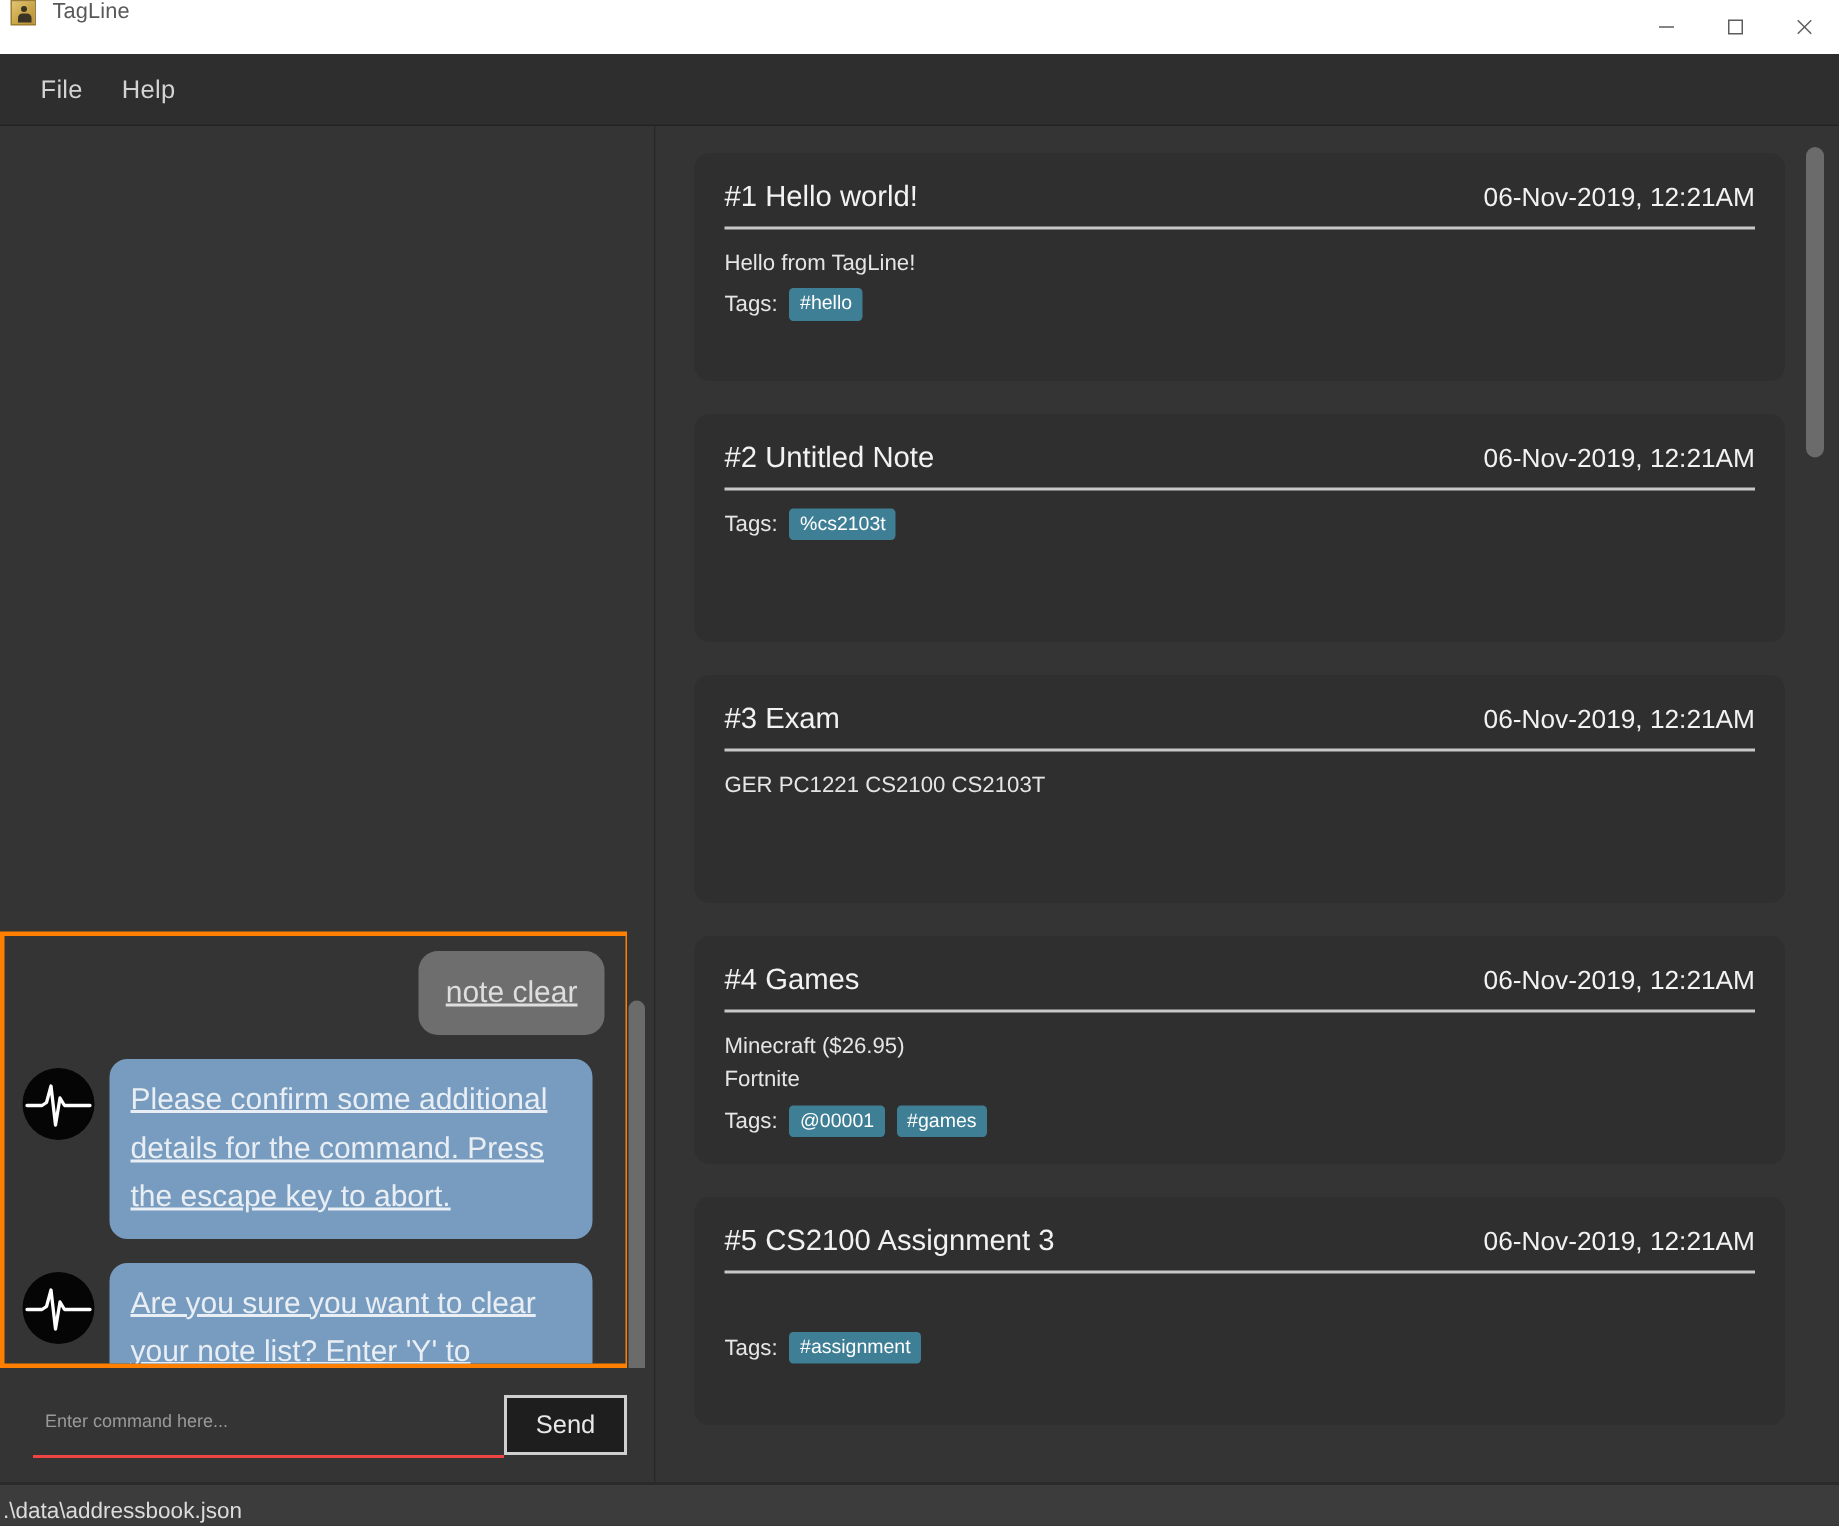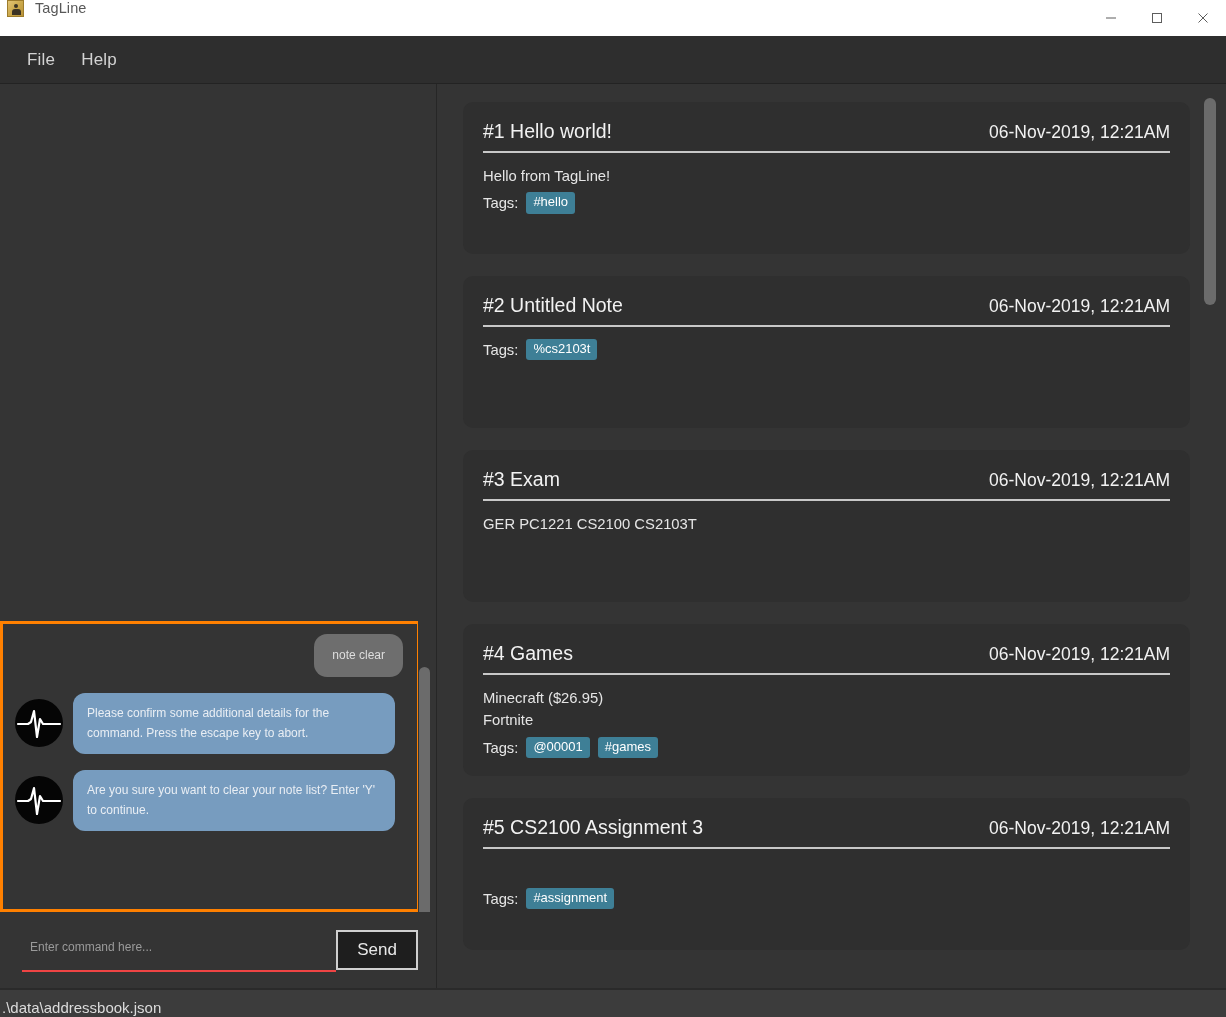--- a/index.html
+++ b/index.html
@@ -130,23 +130,24 @@
     background: #050505;
     margin-right: 10px;
     margin-top: 6px;
     display: flex; align-items: center; justify-content: center;
     overflow: hidden;
   }
   .avatar svg { display: block; }
   .bubble {
     border-radius: 12px;
     padding: 11px 14px;
-    font-size: 12px;
+    font-size: 20px;
     line-height: 1.62;
     max-width: 322px;
+    text-decoration: underline;
   }
   .bubble.bot {
     background: #779cbf;
     color: #e9eef4;
   }
   .bubble.me {
     background: #6e6e6e;
     color: #dedede;
     padding: 12px 18px;
     border-radius: 13px;

